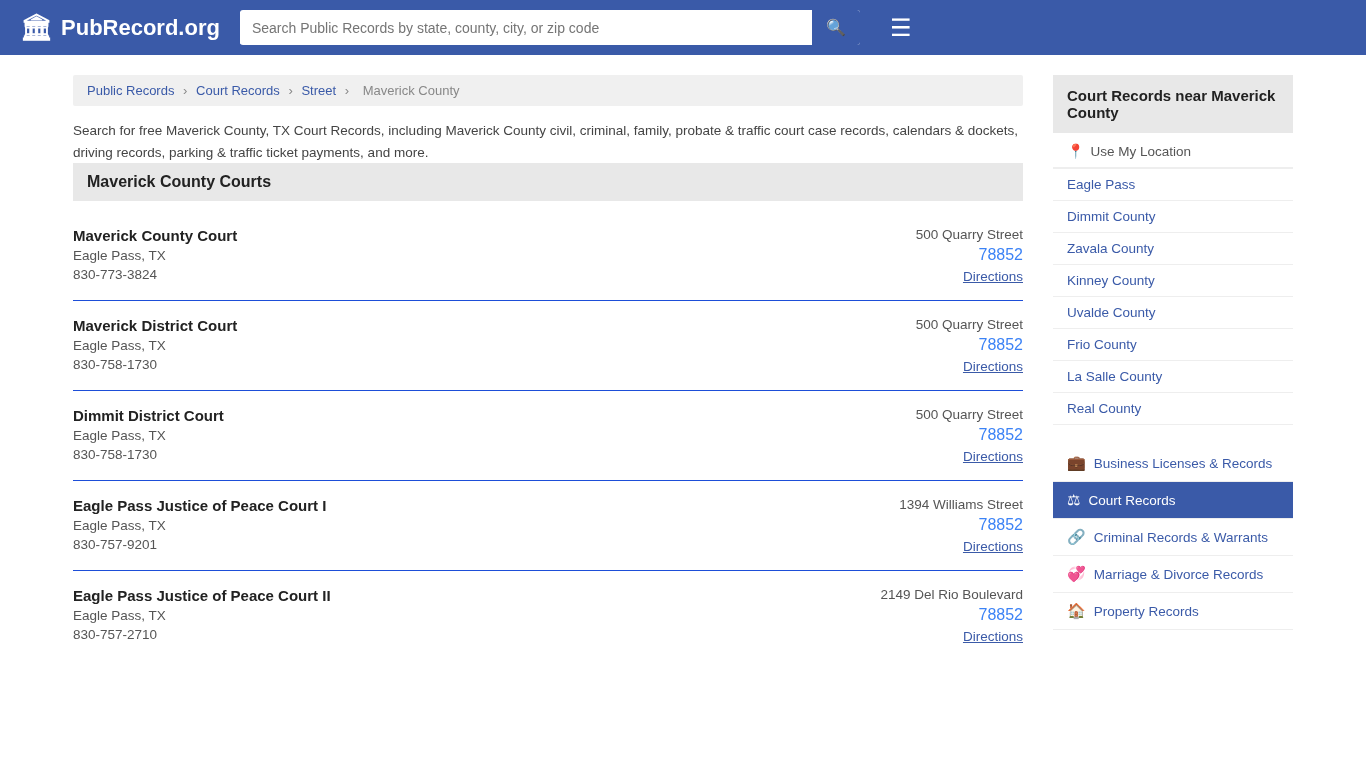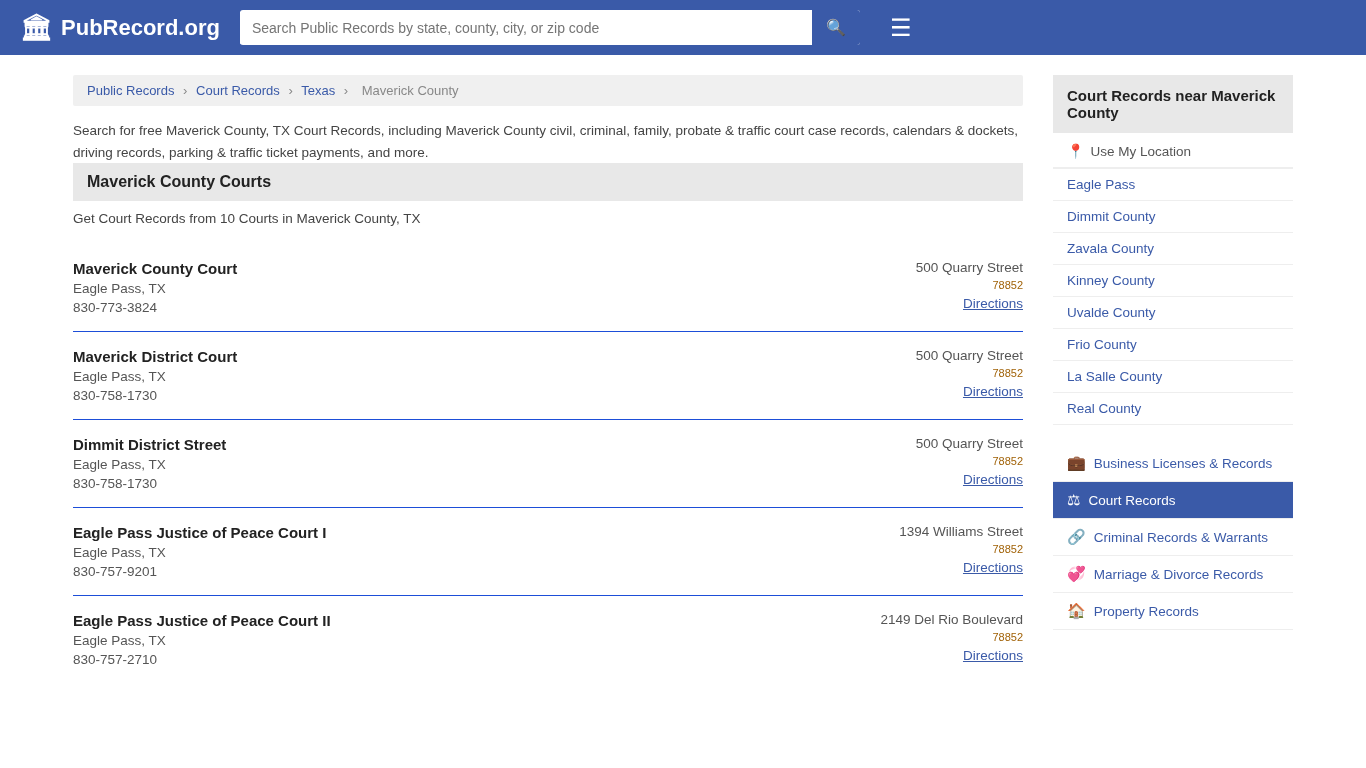--- a/index.html
+++ b/index.html
@@ -142,22 +142,22 @@
     .court-right {
       text-align: right;
       min-width: 200px;
     }
     .court-address {
       color: #555;
       font-size: 13.5px;
       margin-bottom: 4px;
     }
     .court-zip {
-      color: #a16207;
-      font-size: 11px;
+      color: #3b82f6;
+      font-size: 16px;
       margin-bottom: 4px;
     }
     .directions-link {
       color: #3a5aa8;
       text-decoration: underline;
       font-size: 13.5px;
       cursor: pointer;
     }
 
     
@@ -246,29 +246,28 @@
 <div class="page-container">
 
   <div class="main-content">
 
 
     <nav class="breadcrumb">
       <a href="#">Public Records</a>
       <span>›</span>
       <a href="#">Court Records</a>
       <span>›</span>
-      <a href="#">Texas</a>
+      <a href="#">Street</a>
       <span>›</span>
       <span>Maverick County</span>
     </nav>
 
     <p class="description">Search for free Maverick County, TX Court Records, including Maverick County civil, criminal, family, probate &amp; traffic court case records, calendars &amp; dockets, driving records, parking &amp; traffic ticket payments, and more.</p>
 
     <div class="section-header">Maverick County Courts</div>
-    <p class="courts-count">Get Court Records from 10 Courts in Maverick County, TX</p>
 
     <div id="courts-container">
         <div class="court-entry">
       <div class="court-left">
         <div class="court-name">Maverick County Court</div>
         <div class="court-city">Eagle Pass, TX</div>
         <div class="court-phone">830-773-3824</div>
       </div>
       <div class="court-right">
         <div class="court-address">500 Quarry Street</div>
@@ -283,21 +282,21 @@
         <div class="court-phone">830-758-1730</div>
       </div>
       <div class="court-right">
         <div class="court-address">500 Quarry Street</div>
         <div class="court-zip">78852</div>
         <a class="directions-link" href="#">Directions</a>
       </div>
     </div>
         <div class="court-entry">
       <div class="court-left">
-        <div class="court-name">Dimmit District Street</div>
+        <div class="court-name">Dimmit District Court</div>
         <div class="court-city">Eagle Pass, TX</div>
         <div class="court-phone">830-758-1730</div>
       </div>
       <div class="court-right">
         <div class="court-address">500 Quarry Street</div>
         <div class="court-zip">78852</div>
         <a class="directions-link" href="#">Directions</a>
       </div>
     </div>
         <div class="court-entry">

